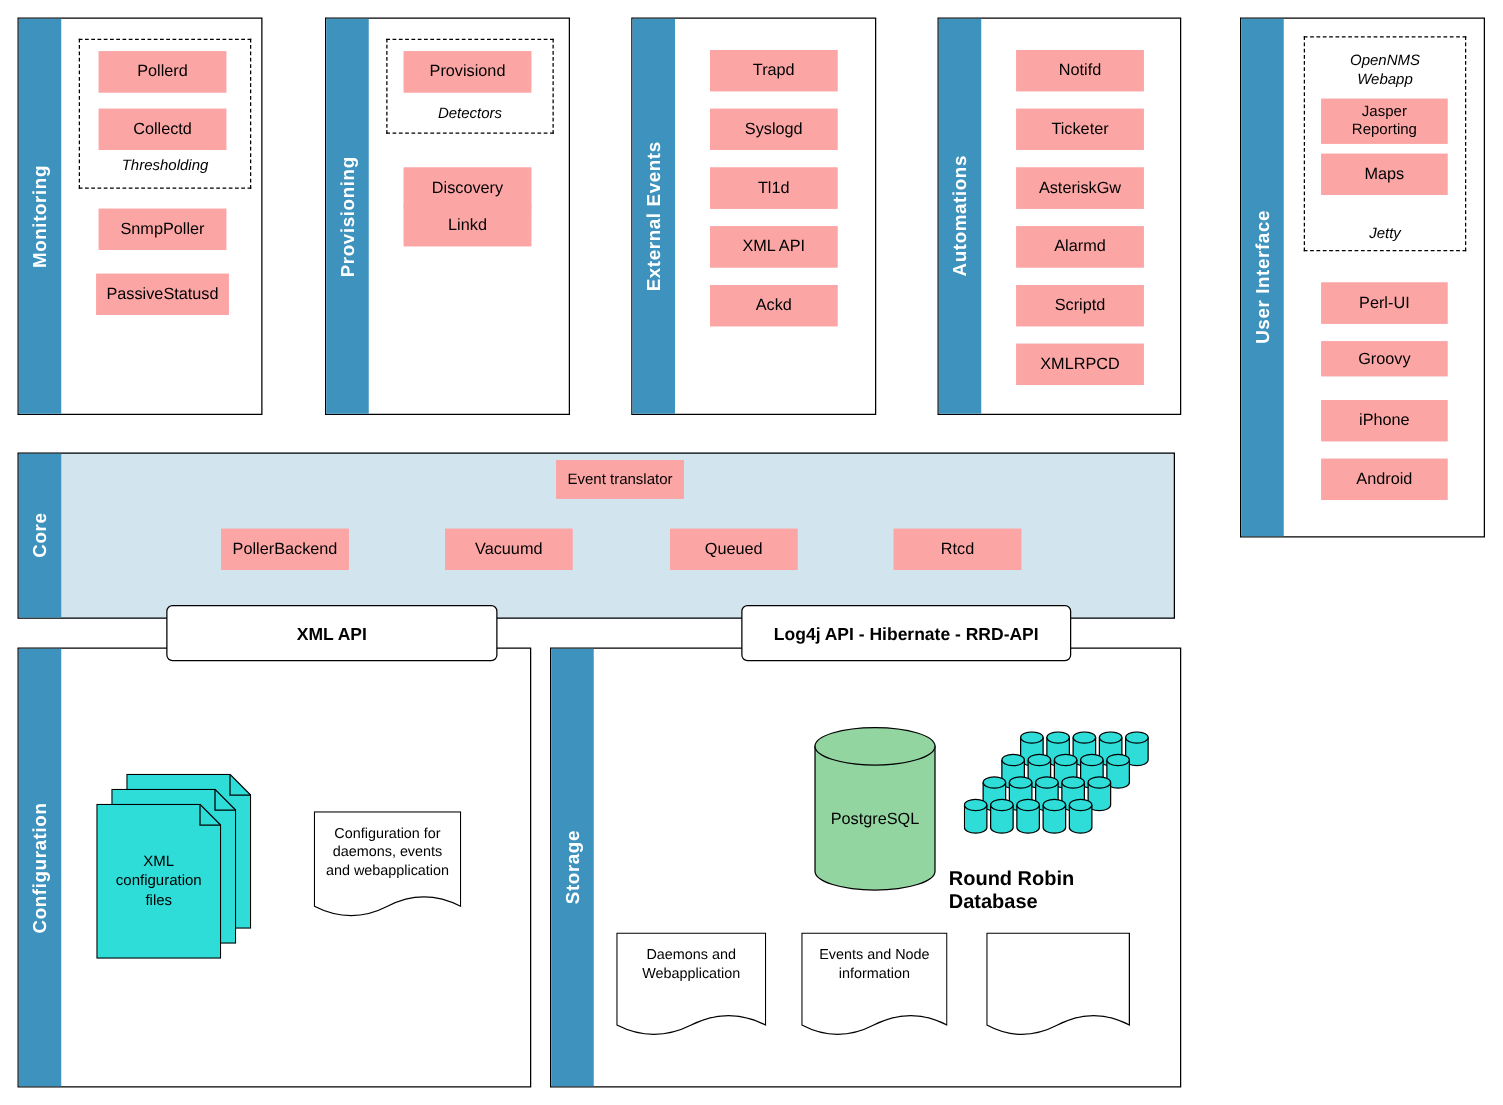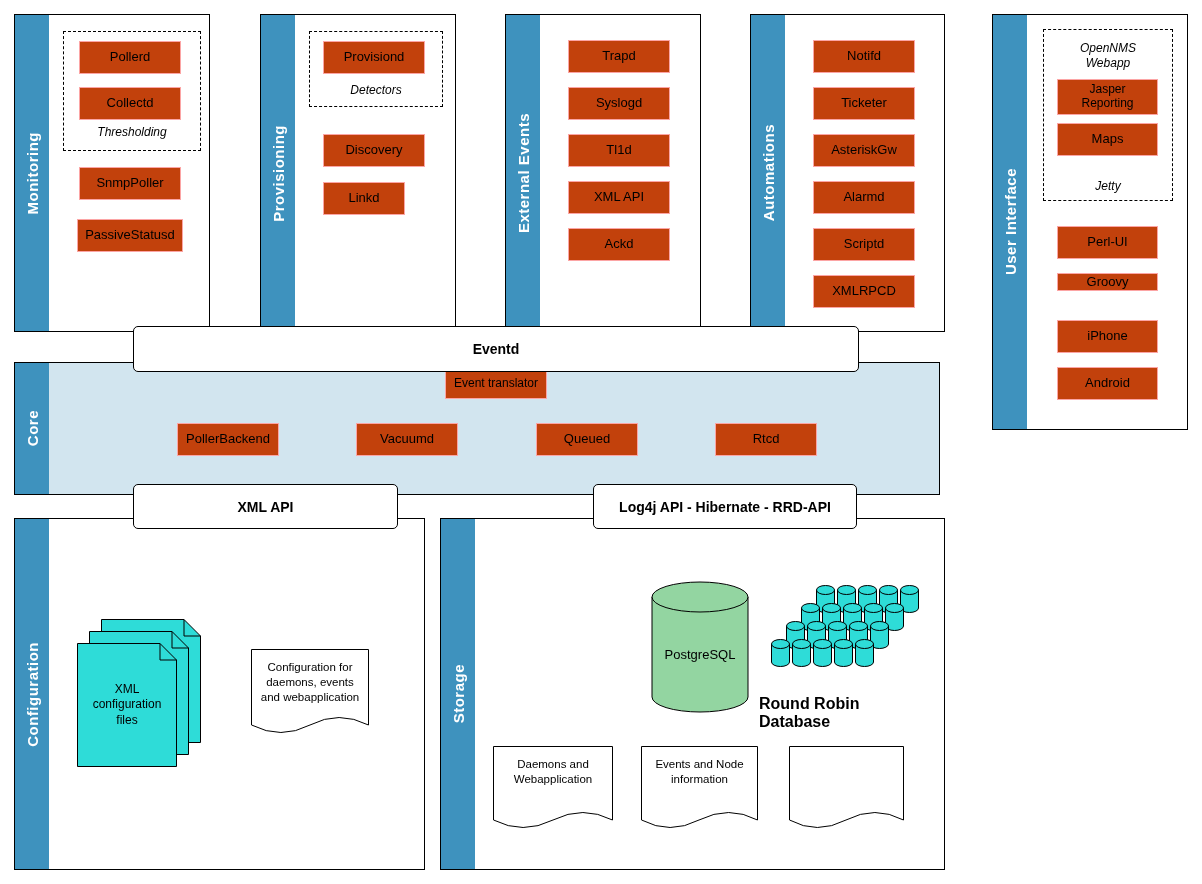--- a/index.html
+++ b/index.html
@@ -2,21 +2,21 @@
 <html><head>
 <meta charset="utf-8">
 <style>
   *{margin:0;padding:0;box-sizing:border-box}
   body{font-family:"Liberation Sans",sans-serif;background:#fff}
   .canvas{position:relative;width:1202px;height:884px;background:#fff;overflow:hidden}
   .panel{position:absolute;background:#fff;border:1px solid #000}
   .band{position:absolute;background:#D2E5EF;border:1px solid #000}
   .vbar{position:absolute;left:0;top:0;bottom:0;width:34px;background:#3E92BE;display:flex;align-items:center;justify-content:center}
   .vlabel{writing-mode:vertical-rl;transform:rotate(180deg);color:#fff;font-weight:bold;font-size:15px;letter-spacing:.5px;white-space:nowrap}
-  .n{position:absolute;background:#c2410c;border:1px solid #fca5a5;display:flex;align-items:center;justify-content:center;font-size:13px;text-align:center;line-height:1.15}
+  .n{position:absolute;background:#fca5a5;border:3px solid #fca5a5;display:flex;align-items:center;justify-content:center;font-size:13px;text-align:center;line-height:1.15}
   .dash{position:absolute;border:1px dashed #000;background:transparent}
   .cap{position:absolute;font-style:italic;font-size:12px;text-align:center}
   .bar{position:absolute;background:#fff;border:1px solid #000;border-radius:5px;display:flex;align-items:center;justify-content:center;font-weight:bold;font-size:14px;z-index:5}
   .ml{white-space:pre-line}
   .shape{position:absolute}
   .overlay{position:absolute;display:flex;align-items:center;justify-content:center;text-align:center;font-size:12px;line-height:1.3;pointer-events:none}
   .overlay.top{align-items:flex-start;padding-top:11px;font-size:11.5px}
   .blabel{position:absolute;font-weight:bold;font-size:16px;text-align:left}
   svg{display:block}
 </style>
@@ -38,21 +38,21 @@
   </div>
 
   <div class="panel" style="left:260px;top:14px;width:196px;height:318px">
     <div class="vbar">
       <span class="vlabel">Provisioning</span>
     </div>
     <div class="dash" style="left:48px;top:16px;width:134px;height:76px"></div>
     <div class="n" style="left:62px;top:26px;width:102px;height:33px">Provisiond</div>
     <div class="cap" style="left:48px;top:68px;width:134px">Detectors</div>
     <div class="n" style="left:62px;top:119px;width:102px;height:33px">Discovery</div>
-    <div class="n" style="left:62px;top:167px;width:82px;height:33px">Linkd</div>
+    <div class="n" style="left:62px;top:149px;width:102px;height:33px">Linkd</div>
   </div>
 
   <div class="panel" style="left:505px;top:14px;width:196px;height:318px">
     <div class="vbar">
       <span class="vlabel">External Events</span>
     </div>
     <div class="n" style="left:62px;top:25px;width:102px;height:33px">Trapd</div>
     <div class="n" style="left:62px;top:72px;width:102px;height:33px">Syslogd</div>
     <div class="n" style="left:62px;top:119px;width:102px;height:33px">Tl1d</div>
     <div class="n" style="left:62px;top:166px;width:102px;height:33px">XML API</div>
@@ -76,38 +76,37 @@
       <span class="vlabel">User Interface</span>
     </div>
     <div class="dash" style="left:50px;top:14px;width:130px;height:172px"></div>
     <div class="cap ml" style="left:50px;top:26px;width:130px;line-height:1.25">OpenNMS
 Webapp</div>
     <div class="n ml" style="left:64px;top:64px;width:101px;height:36px;font-size:12px">Jasper
 Reporting</div>
     <div class="n" style="left:64px;top:108px;width:101px;height:33px">Maps</div>
     <div class="cap" style="left:50px;top:164px;width:130px">Jetty</div>
     <div class="n" style="left:64px;top:211px;width:101px;height:33px">Perl-UI</div>
-    <div class="n" style="left:64px;top:258px;width:101px;height:18px">Groovy</div>
+    <div class="n" style="left:64px;top:258px;width:101px;height:28px">Groovy</div>
     <div class="n" style="left:64px;top:305px;width:101px;height:33px">iPhone</div>
     <div class="n" style="left:64px;top:352px;width:101px;height:33px">Android</div>
   </div>
 
   <div class="band" style="left:14px;top:362px;width:926px;height:133px">
     <div class="vbar">
       <span class="vlabel">Core</span>
     </div>
     <div class="n" style="left:162px;top:60px;width:102px;height:33px">PollerBackend</div>
     <div class="n" style="left:341px;top:60px;width:102px;height:33px">Vacuumd</div>
     <div class="n" style="left:521px;top:60px;width:102px;height:33px">Queued</div>
     <div class="n" style="left:700px;top:60px;width:102px;height:33px">Rtcd</div>
   </div>
 
   <div class="n" style="left:445px;top:368px;width:102px;height:31px;font-size:12px;z-index:3">Event translator</div>
 
-  <div class="bar" style="left:133px;top:326px;width:726px;height:46px">Eventd</div>
   <div class="bar" style="left:133px;top:484px;width:265px;height:45px">XML API</div>
   <div class="bar" style="left:593px;top:484px;width:264px;height:45px">Log4j API - Hibernate - RRD-API</div>
 
   <div class="panel" style="left:14px;top:518px;width:411px;height:352px">
     <div class="vbar">
       <span class="vlabel">Configuration</span>
     </div>
 
     <div class="shape" style="left:62px;top:100px;width:149px;height:148px">
       <svg class="shape" style="left:24px;top:0" width="100" height="124" viewBox="0 0 100 124">

